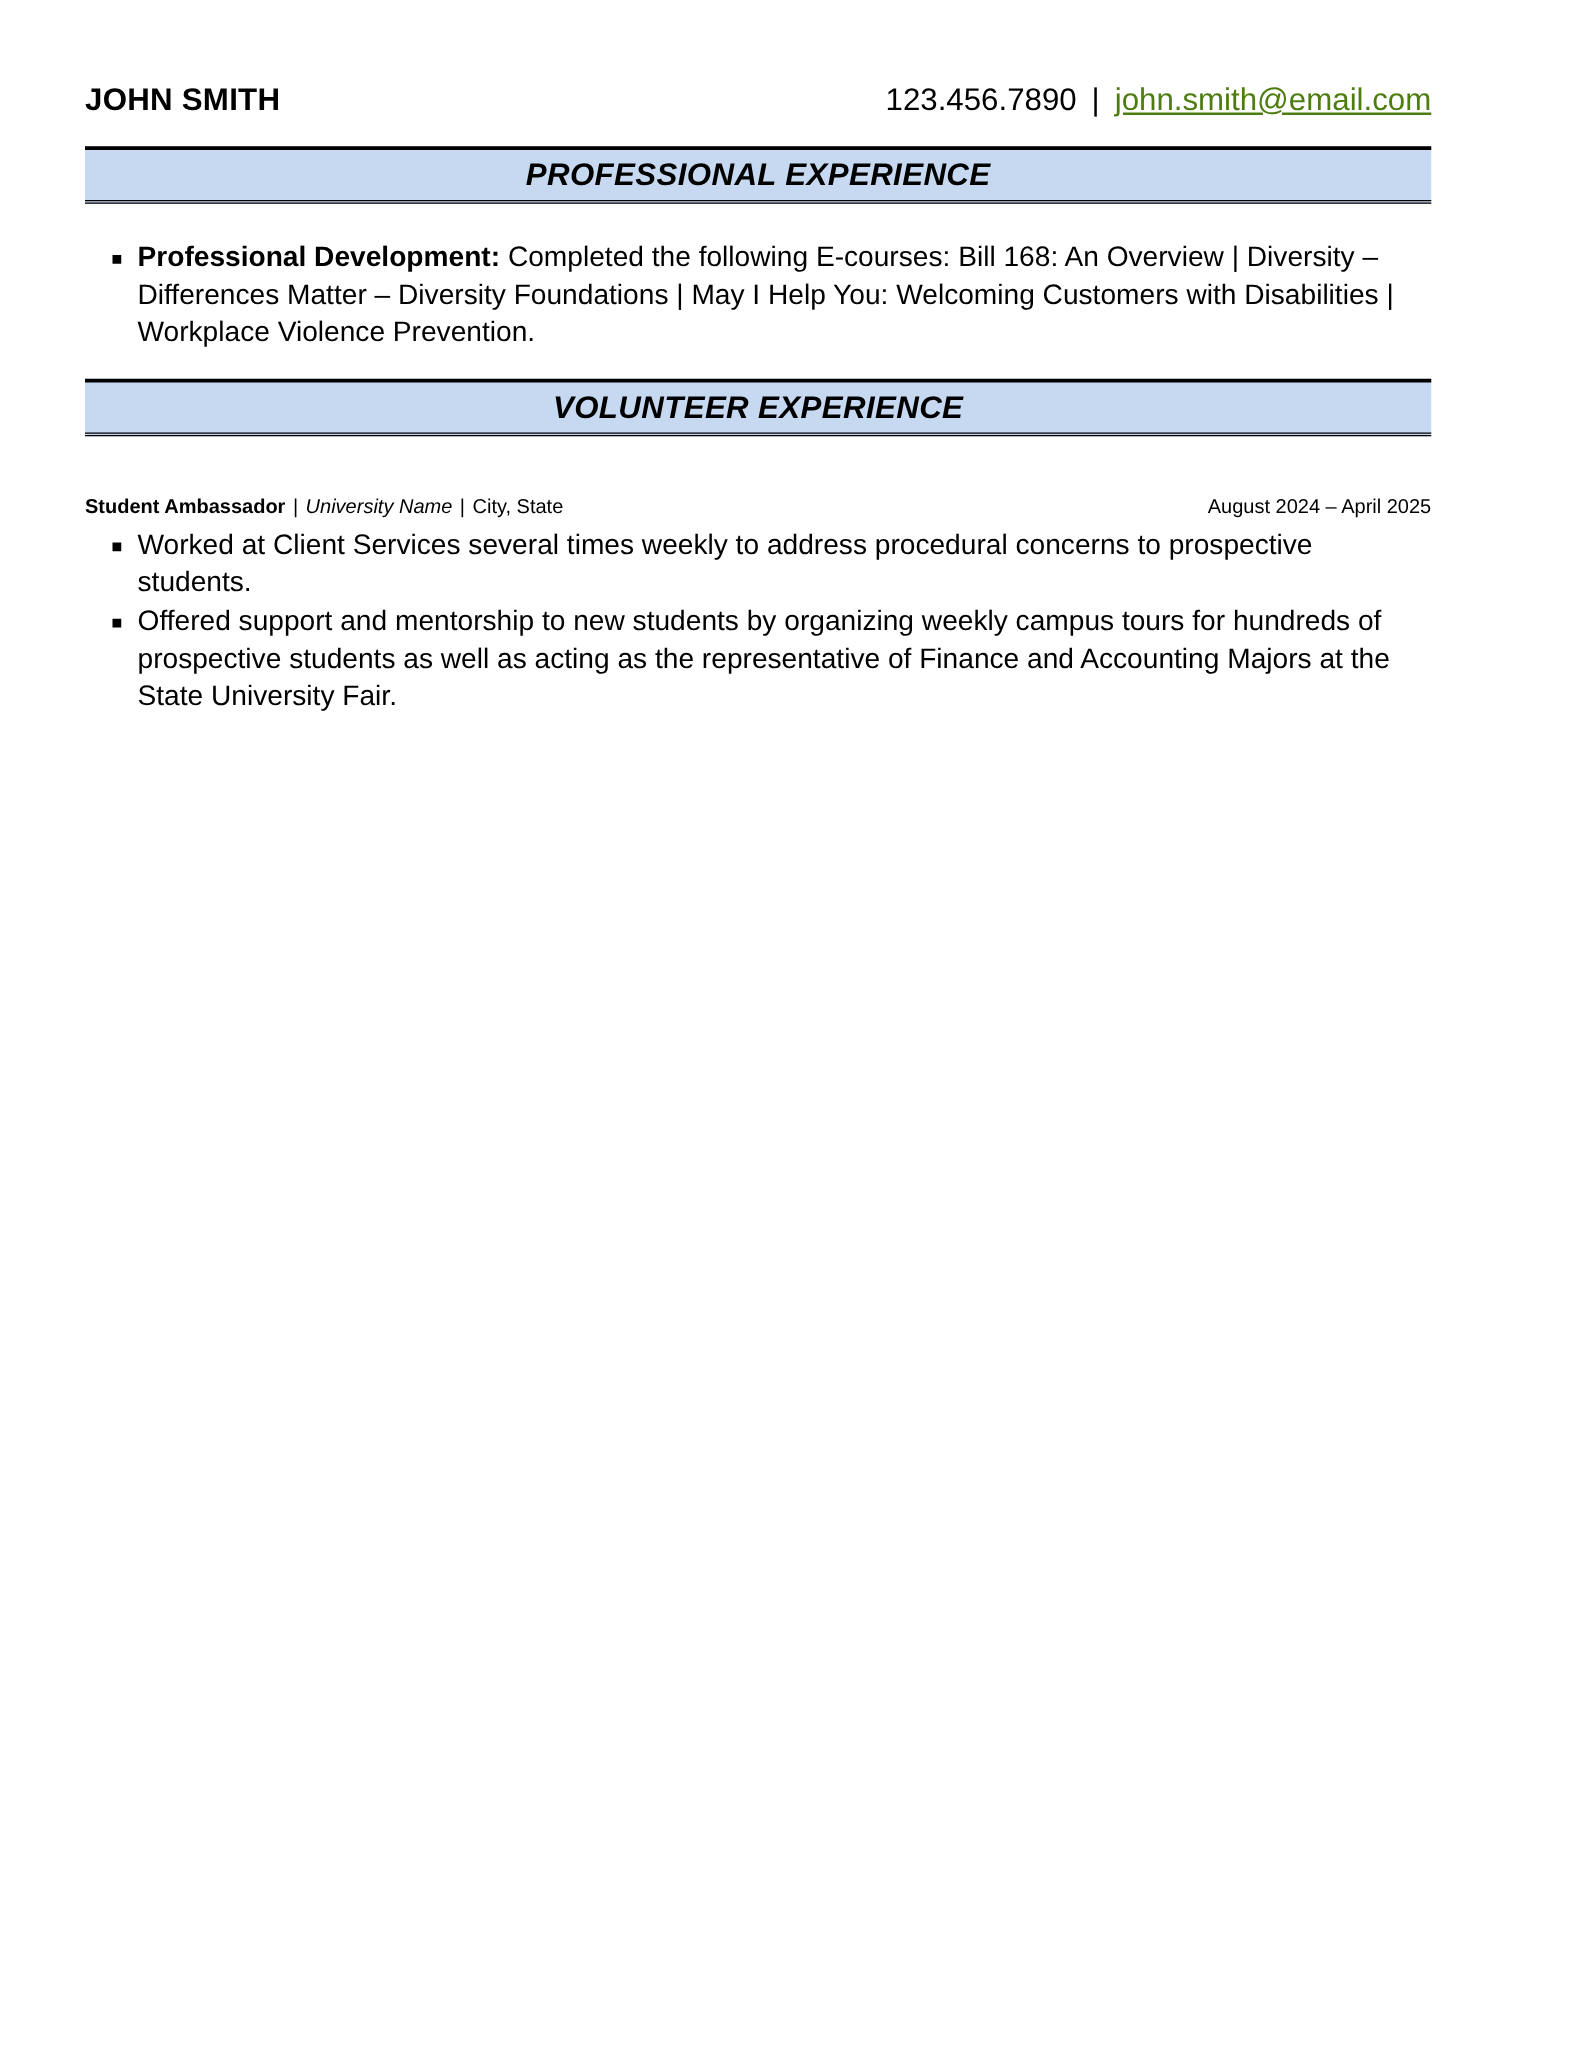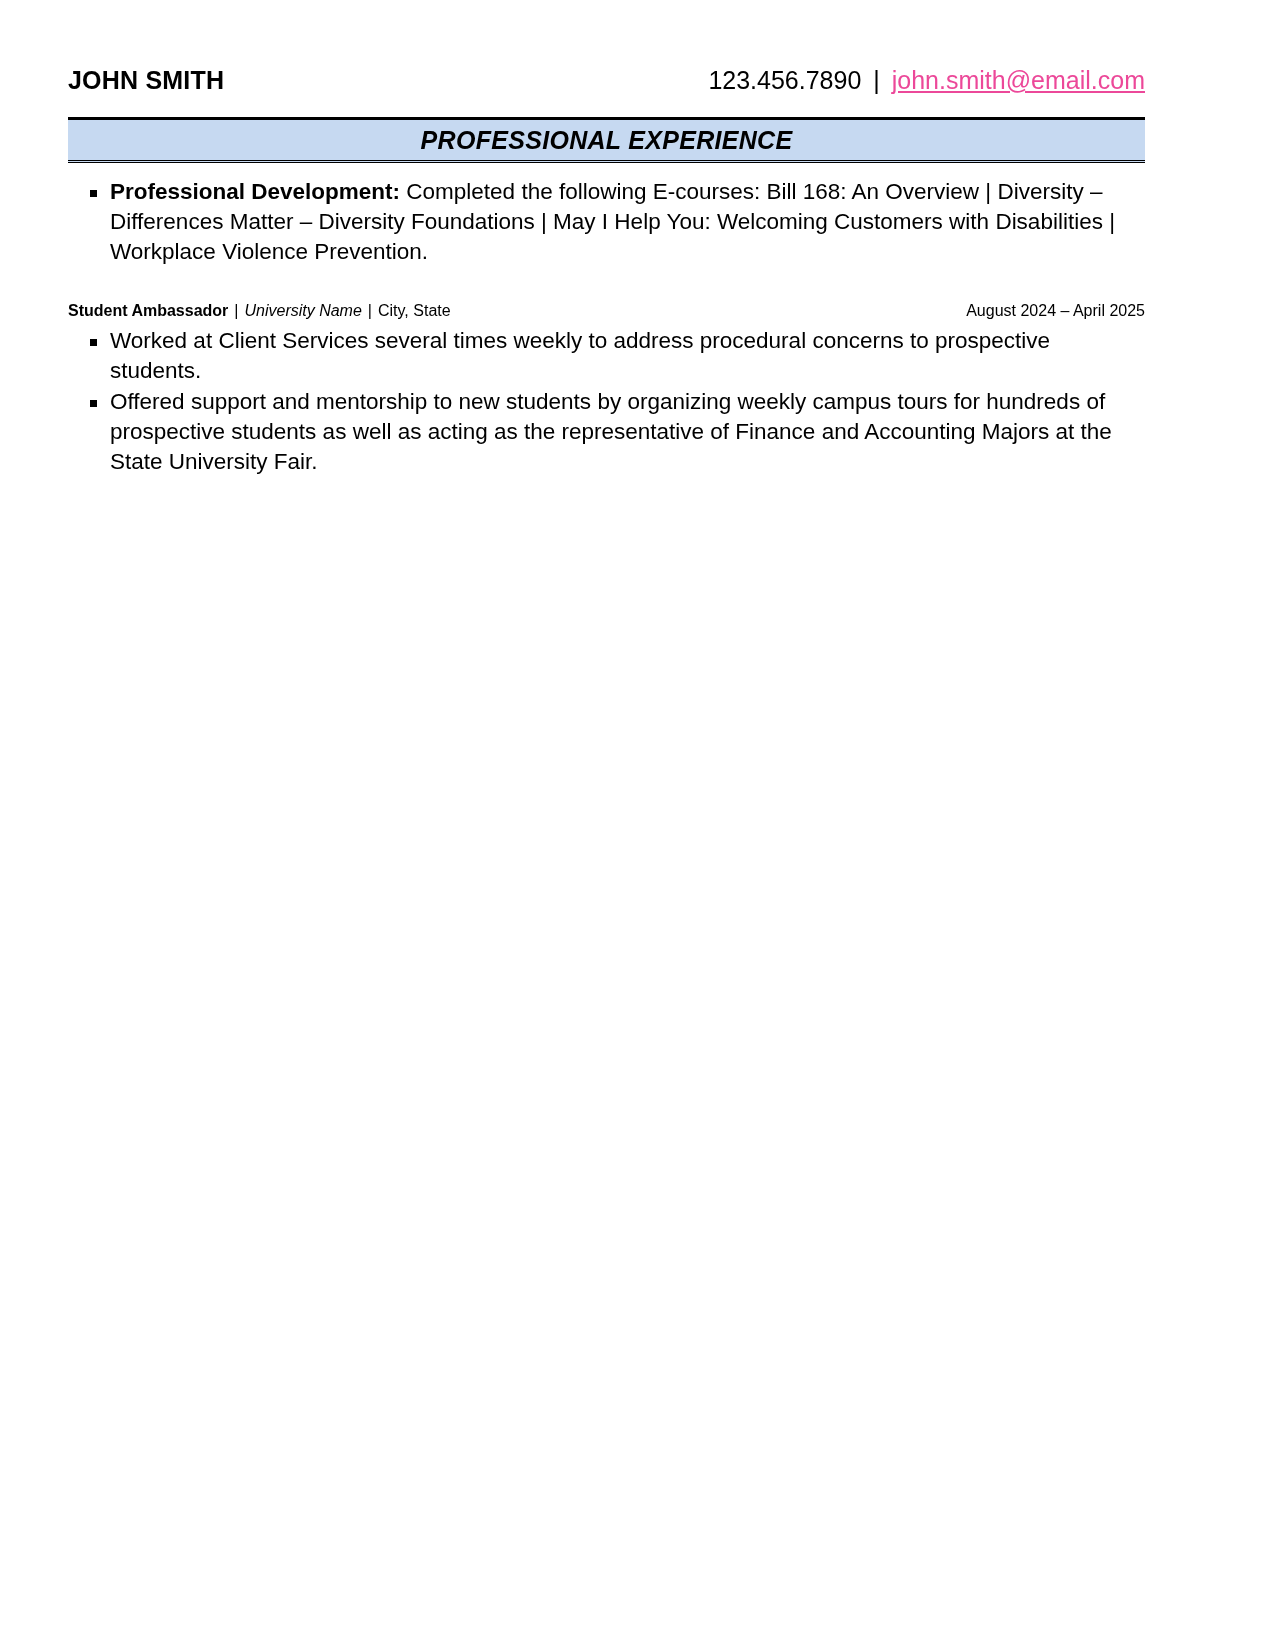--- a/index.html
+++ b/index.html
@@ -45,21 +45,21 @@
     font-size: 25px;
     font-weight: normal;
     white-space: nowrap;
     text-align: right;
   }
   .contact-sep {
     padding: 0 5px;
     color: #000000;
   }
   .email-link {
-    color: #ec4899;
+    color: #4d7c0f;
     text-decoration: underline;
     text-underline-offset: 2px;
   }
 
   
   .section-bar {
     margin-top: 22px;
     background: #c6d9f1;
     border-top: 3px solid #000000;
     border-bottom: 3px double #000000;
@@ -69,21 +69,21 @@
   }
   .section-bar .section-title {
     font-size: 25px;
     font-weight: bold;
     letter-spacing: 0.3px;
     font-style: italic;
   }
 
   
   .section-body {
-    padding-top: 14px;
+    padding-top: 28px;
   }
   ul.bullets {
     list-style: none;
     margin: 0;
     padding: 0;
   }
   ul.bullets > li {
     position: relative;
     padding-left: 42px;
     font-size: 22.5px;
@@ -139,20 +139,23 @@
       <span class="section-title">PROFESSIONAL EXPERIENCE</span>
     </div>
     <div class="section-body">
       <ul class="bullets">
         <li>
           <span class="lead-label">Professional Development:</span><span> Completed the following E-courses: Bill 168: An Overview | Diversity – Differences Matter – Diversity Foundations | May I Help You: Welcoming Customers with Disabilities | Workplace Violence Prevention.</span>
         </li>
       </ul>
     </div>
 
+    <div class="section-bar">
+      <span class="section-title">VOLUNTEER EXPERIENCE</span>
+    </div>
     <div class="section-body">
 
       <div class="job-entry">
         <div class="job-left">
           <span class="job-title">Student Ambassador</span><span class="job-pipe">|</span><span class="job-org">University Name</span><span class="job-pipe">|</span><span>City, State</span>
         </div>
         <div class="job-dates">August 2024 – April 2025</div>
       </div>
 
       <ul class="bullets entry-bullets">

